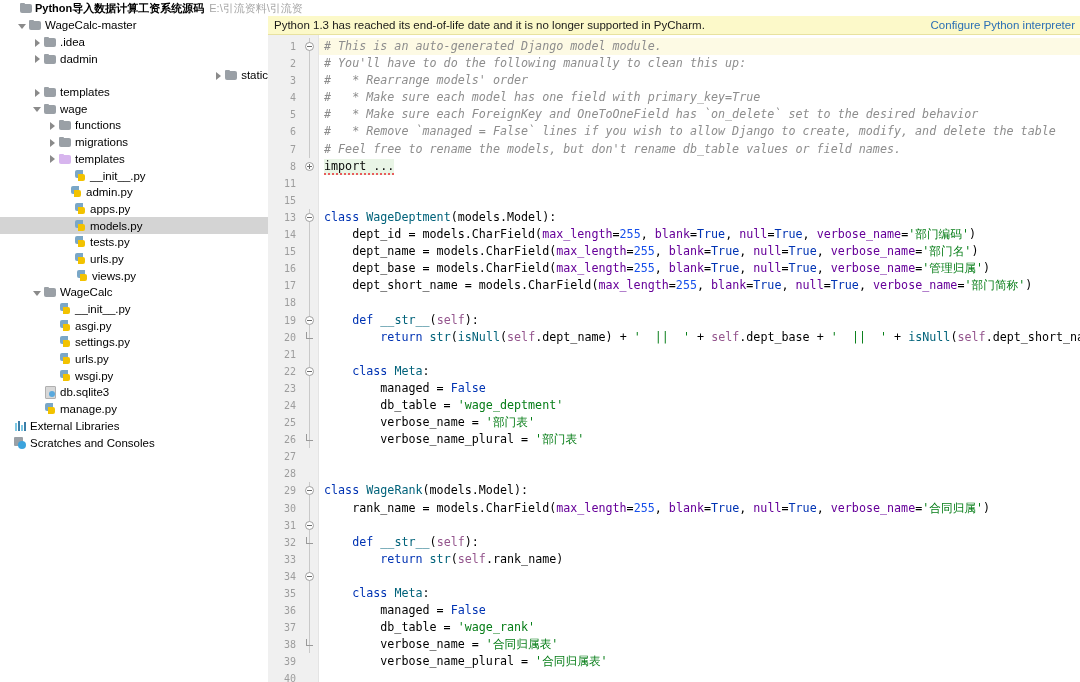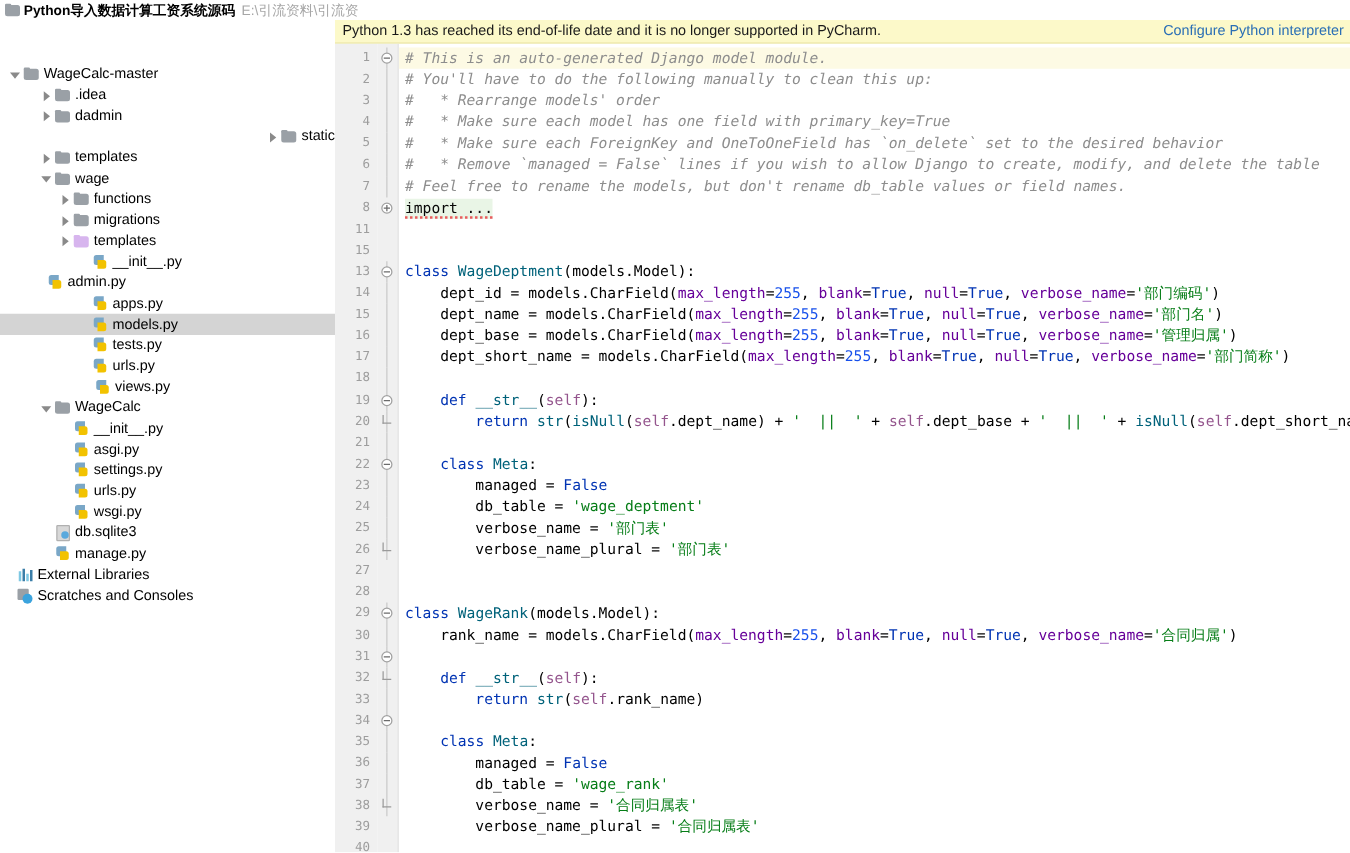--- a/index.html
+++ b/index.html
@@ -9,21 +9,21 @@
     overflow: hidden;
     background: #ffffff;
     font-family: "Liberation Sans", sans-serif;
   }
   #app { position: relative; width: 1080px; height: 682px; display: flex; flex-direction: column; }
 
   
   .titlebar {
     height: 14px; min-height: 16px;
     display: flex; align-items: center;
-    padding: 0 0 0 4px;
+    padding: 0 0 0 20px;
     background: #ffffff;
     font-size: 11px;
     white-space: nowrap;
     overflow: hidden;
     text-align: right;
   }
   .titlebar .proj-name { font-weight: bold; color: #000; margin-left: 3px; }
   .titlebar .proj-path { color: #a6a6a6; margin-left: 5px; overflow: hidden; }
 
   .folder-ico { display:inline-block; width:12px; height:10px; position:relative; flex:0 0 auto; }
@@ -214,21 +214,21 @@
 
   <div class="titlebar">
     <span class="folder-ico"></span>
     <span class="proj-name">Python导入数据计算工资系统源码</span>
     <span class="proj-path">E:\引流资料\引流资</span>
   </div>
 
   <div class="body">
 
     <div class="tree" id="tree">
-        <div class="row" style="padding-left: 7px; margin-top: 34px;">
+        <div class="row" style="padding-left: 17px;">
           <span class="arrow open"></span>
           <span class="folder-ico"></span>
           <span class="label">WageCalc-master</span>
         </div>
         <div class="row" style="padding-left: 32px;">
           <span class="arrow closed"></span>
           <span class="folder-ico"></span>
           <span class="label">.idea</span>
         </div>
         <div class="row" style="padding-left: 32px;">
@@ -264,21 +264,21 @@
         <div class="row" style="padding-left: 47px;">
           <span class="arrow closed"></span>
           <span class="folder-ico purple"></span>
           <span class="label">templates</span>
         </div>
         <div class="row" style="padding-left: 62px;">
           <span class="arrow"></span>
           <span class="py-ico"></span>
           <span class="label">__init__.py</span>
         </div>
-        <div class="row" style="padding-left: 26px;">
+        <div class="row" style="padding-left: 26px; margin-left: 32px;">
           <span class="arrow"></span>
           <span class="py-ico"></span>
           <span class="label">admin.py</span>
         </div>
         <div class="row" style="padding-left: 62px;">
           <span class="arrow"></span>
           <span class="py-ico"></span>
           <span class="label">apps.py</span>
         </div>
         <div class="row selected" style="padding-left: 62px;">

